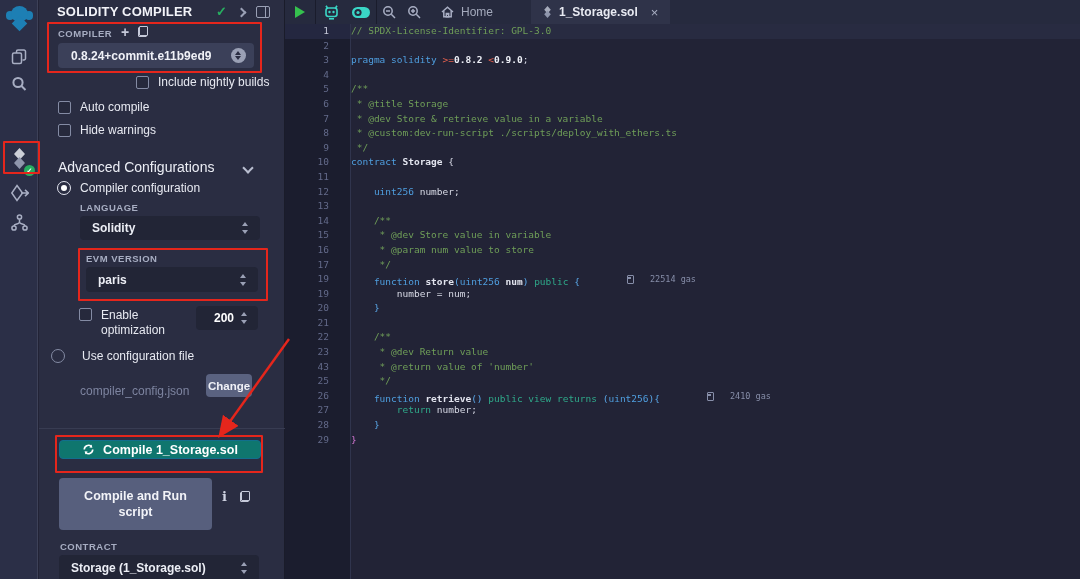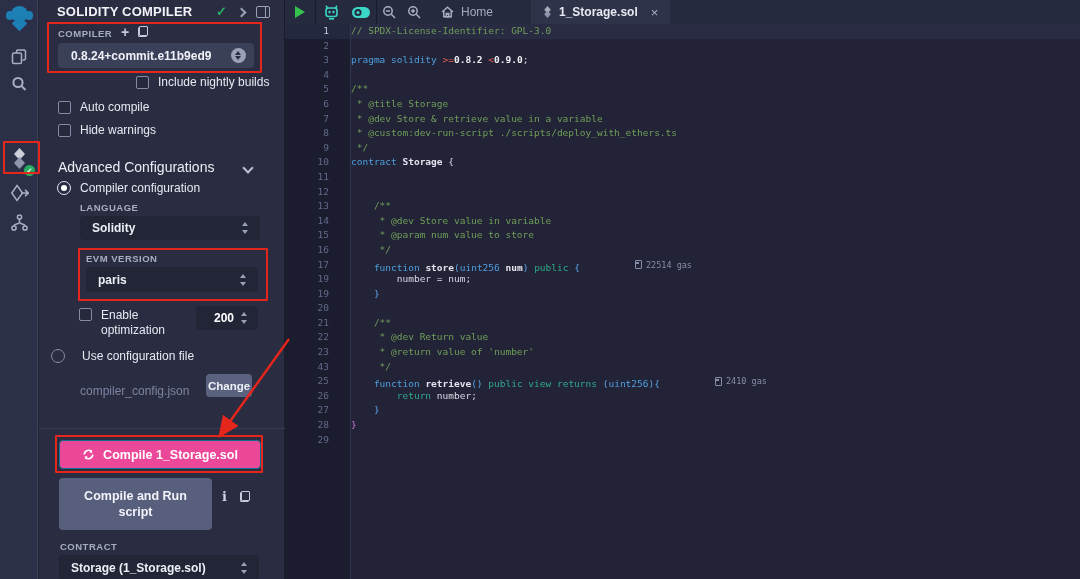--- a/index.html
+++ b/index.html
@@ -67,21 +67,21 @@
   .row-enableopt { position:absolute; left:40px; top:308px; display:flex; gap:9px; }
   .row-enableopt .lab { color:#e7e9f1; font-size:12px; line-height:15px; width:84px; }
   .runs-input { position:absolute; left:157px; top:306px; width:62px; height:24px; background:#222536; border-radius:4px; display:flex; align-items:center; padding:0 9px 0 12px; }
   .runs-input .txt { flex:1; text-align:center; color:#ffffff; font-size:12px; font-weight:bold; }
 
   .cfg-file { position:absolute; left:41px; top:384px; color:#7d84a0; font-size:12px; }
   .btn-change { position:absolute; left:167px; top:374px; width:46px; height:23px; background:#5a6280; border-radius:4px; color:#f0f1f7; font-size:11.5px; font-weight:bold; display:flex; align-items:center; justify-content:center; }
 
   .panel-divider { position:absolute; left:0; top:428px; width:246px; border-top:1px solid #383c52; }
 
-  .btn-compile { position:absolute; left:20px; top:440px; width:202px; height:29px; background:#ec4899; border:1px solid #116f8d; border-radius:4px; color:#ffffff; font-size:12.5px; font-weight:bold; display:flex; align-items:center; justify-content:center; gap:8px; }
+  .btn-compile { position:absolute; left:20px; top:440px; width:202px; height:19px; background:#0f766e; border:1px solid #116f8d; border-radius:4px; color:#ffffff; font-size:12.5px; font-weight:bold; display:flex; align-items:center; justify-content:center; gap:8px; }
   .btn-compile-run { position:absolute; left:20px; top:478px; width:153px; height:52px; background:#575f7d; border-radius:4px; color:#f2f3f8; font-size:12.5px; font-weight:bold; display:flex; align-items:center; justify-content:center; text-align:center; line-height:16px; padding:0 22px; }
   .info-i { position:absolute; left:183px; top:489px; color:#cfd3e2; font-family:"DejaVu Serif", serif; font-size:13px; font-weight:bold; }
   .copy-run { position:absolute; left:201px; top:491px; }
 
   .lbl-contract { position:absolute; left:21px; top:541px; }
   .sel-contract { left:20px; top:555px; width:200px; height:26px; }
 
   
   .editor { position:absolute; left:285px; top:0; width:795px; height:579px; background:#222336; }
   .tabbar { position:absolute; left:0; top:0; width:795px; height:24px; background:#262a3e; display:flex; align-items:center; }
@@ -101,21 +101,21 @@
   .cline.active { background:#282b41; }
   .tok-cm { color:#6f9e58; }
   .tok-kw { color:#4f9fe0; }
   .tok-op { color:#e5604e; }
   .tok-nb { color:#eef0f7; font-weight:bold; }
   .tok-fn { color:#e2e4ee; font-weight:bold; }
   .tok-gr { color:#2fa98a; }
   .tok-br { color:#5aa7e8; }
   .tok-mg { color:#d678d6; }
   .tok-pl { color:#d8dae6; }
-  .gas-badge { display:inline-flex; align-items:center; gap:4px; margin-left:32px; color:#878ea9; font-size:8.5px; vertical-align:1px;padding-left:23px; }
+  .gas-badge { display:inline-flex; align-items:center; gap:16px; margin-left:24px; color:#878ea9; font-size:8.5px; vertical-align:1px;padding-left:23px; }
   .gas-pump { display:inline-block; width:7px; height:9px; border:1.2px solid #878ea9; border-radius:1px; position:relative; }
   .gas-pump::after { content:""; position:absolute; left:0.5px; top:1px; width:3px; height:2px; background:#878ea9; }
 
   
   svg .st { stroke:#a8aec3; fill:none; stroke-width:1.5; }
   svg .tl { stroke:#3ad6c6; fill:none; stroke-width:1.6; }
 
   
   .ann { position:absolute; border:2px solid #e5261c; z-index:40; pointer-events:none; border-radius:1px; }
   .ann-compiler { left:47px; top:22px; width:215px; height:51px; }
@@ -353,20 +353,21 @@
           <div class="cline"></div>
           <div class="cline"><span class="tok-kw">pragma solidity </span><span class="tok-op">&gt;=</span><span class="tok-nb">0.8.2</span><span class="tok-pl"> </span><span class="tok-op">&lt;</span><span class="tok-nb">0.9.0</span><span class="tok-pl">;</span></div>
           <div class="cline"></div>
           <div class="cline"><span class="tok-cm">/**</span></div>
           <div class="cline"><span class="tok-cm"> * @title Storage</span></div>
           <div class="cline"><span class="tok-cm"> * @dev Store &amp; retrieve value in a variable</span></div>
           <div class="cline"><span class="tok-cm"> * @custom:dev-run-script ./scripts/deploy_with_ethers.ts</span></div>
           <div class="cline"><span class="tok-cm"> */</span></div>
           <div class="cline"><span class="tok-kw">contract </span><span class="tok-fn">Storage </span><span class="tok-pl">{</span></div>
           <div class="cline"></div>
+          <div class="cline"><span class="tok-pl">    </span><span class="tok-kw">uint256</span><span class="tok-pl"> number;</span></div>
           <div class="cline"></div>
           <div class="cline"><span class="tok-cm">    /**</span></div>
           <div class="cline"><span class="tok-cm">     * @dev Store value in variable</span></div>
           <div class="cline"><span class="tok-cm">     * @param num value to store</span></div>
           <div class="cline"><span class="tok-cm">     */</span></div>
           <div class="cline"><span class="tok-pl">    </span><span class="tok-kw">function </span><span class="tok-fn">store</span><span class="tok-br">(</span><span class="tok-kw">uint256</span><span class="tok-pl"> </span><span class="tok-fn">num</span><span class="tok-br">) </span><span class="tok-gr">public</span><span class="tok-pl"> </span><span class="tok-br">{</span><span class="gas-badge"><span class="gas-pump"></span><span>22514 gas</span></span></div>
           <div class="cline"><span class="tok-pl">        number = num;</span></div>
           <div class="cline"><span class="tok-br">    }</span></div>
           <div class="cline"></div>
           <div class="cline"><span class="tok-cm">    /**</span></div>

